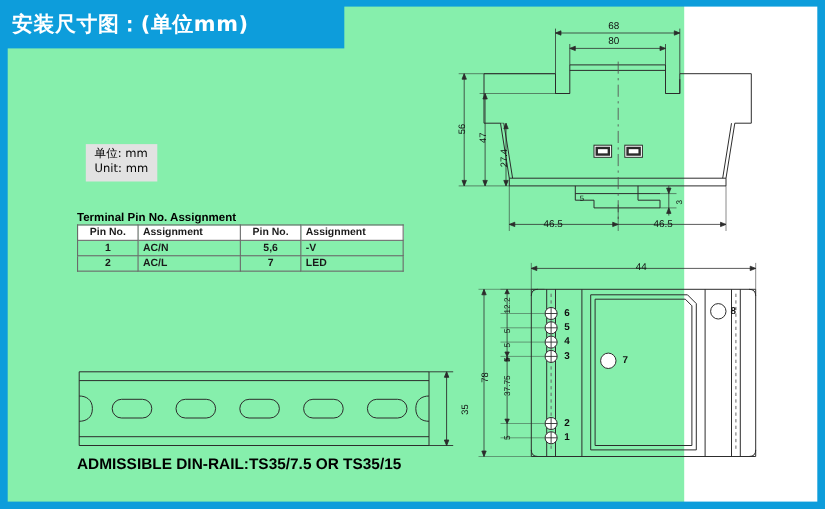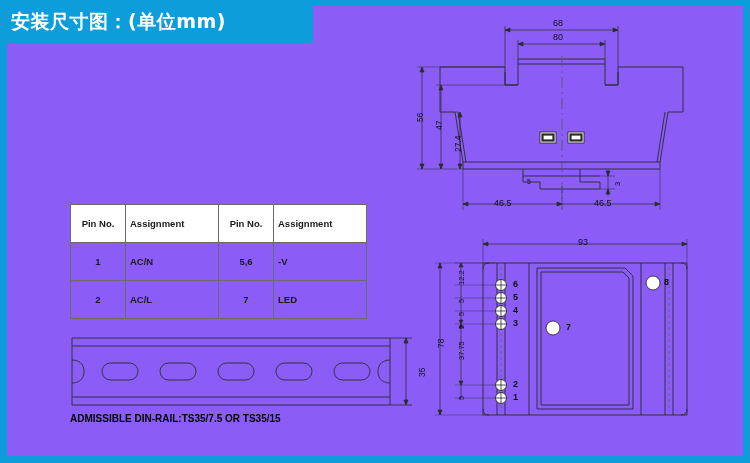--- a/index.html
+++ b/index.html
@@ -1,21 +1,21 @@
 <!DOCTYPE html>
 <html><head>
 <meta charset="utf-8">
 <style>
   html,body{margin:0;padding:0;background:#ffffff;}
   body{
     width:750px;height:463px;position:relative;overflow:hidden;
     font-family:"Liberation Sans","DejaVu Sans",sans-serif;
     color:#000;
   }
-  #stage{position:absolute;left:0;top:0;width:750px;height:463px;background:#8b5cf6;text-decoration:underline;}
+  #stage{position:absolute;left:0;top:0;width:622px;height:463px;background:#86efac;text-decoration:underline;}
 
   
   .frame-edge{position:absolute;background:#0d9ddb;}
   #frame-left  {left:0;  top:0;   width:7px;  height:463px;}
   #frame-right {left:743px;top:0; width:7px;  height:463px;}
   #frame-bottom{left:0;  top:456px;width:750px;height:7px;}
   #frame-top   {left:0;  top:0;   width:750px;height:6px;}
 
   
   #header-banner{
@@ -39,53 +39,58 @@
 
   
   #pin-table-title{
     position:absolute;left:70px;top:192px;font-size:10.5px;font-weight:bold;white-space:nowrap;
   }
   #pin-table{
     position:absolute;left:70px;top:204px;border-collapse:collapse;
   }
   #pin-table td,#pin-table th{
     border:1px solid #6a6a6a;font-size:9.5px;font-weight:bold;
-    height:13px;padding:12px 4px;text-align:left;color:#1a1a1a;
+    height:13px;padding:0 4px;text-align:left;color:#1a1a1a;
   }
   #pin-table .c-pin{width:46px;text-align:center;}
   #pin-table .c-asg{width:84px;}
   #pin-table thead td{background:#fff;}
 
   
   .dwg{position:absolute;}
   .lbl{
     position:absolute;font-size:8.5px;white-space:nowrap;color:#111;
     font-family:"Liberation Sans",sans-serif;
   }
   .lbl.rot{transform:rotate(-90deg);transform-origin:left top;}
   .lbl.big{font-size:9px;}
   .lbl.term{font-size:9px;font-weight:bold;}
 
-  #rail-note{position:absolute;left:70px;top:413px;font-size:10px;font-weight:bold;white-space:nowrap;}
+  #rail-note{position:absolute;left:70px;top:413px;font-size:14px;font-weight:bold;white-space:nowrap;}
 </style>
 </head>
 <body>
 
 <div id="stage">
 
   <div class="frame-edge" id="frame-top"></div>
   <div class="frame-edge" id="frame-left"></div>
   <div class="frame-edge" id="frame-right"></div>
   <div class="frame-edge" id="frame-bottom"></div>
 
   <div id="header-banner">
     <div id="header-title">安装尺寸图：(单位mm)</div>
   </div>
 
-
+  <div id="unit-box">
+    <div>单位: mm</div>
+    <div>Unit: mm</div>
+  </div>
+
+  <div id="pin-table-title">Terminal Pin No. Assignment</div>
   <table id="pin-table">
     <thead>
       <tr>
         <td class="c-pin">Pin No.</td>
         <td class="c-asg">Assignment</td>
         <td class="c-pin">Pin No.</td>
         <td class="c-asg">Assignment</td>
       </tr>
     </thead>
     <tbody>
@@ -298,21 +303,21 @@
       <path d="M36,76 L36,89" fill="none"></path>
       <path d="M36,89 L36,150" fill="none"></path>
       <path d="M36,150 L36,163" fill="none"></path>
       <path d="M36,28 l-2,4 l4,0 Z"></path>
         <path d="M36,89 l-2,-4 l4,0 Z"></path>
       <path d="M36,89 l-2,4 l4,0 Z"></path>
         <path d="M36,150 l-2,-4 l4,0 Z"></path>
     </g>
   </svg>
 
-  <div class="lbl big" style="left:578px;top:237px;">93</div>
+  <div class="lbl big" style="left:578px;top:237px;">44</div>
   <div class="lbl rot" style="left:436px;top:348px;">78</div>
   <div class="lbl rot" style="left:457px;top:285px;font-size:7.5px;">12.2</div>
   <div class="lbl rot" style="left:457px;top:303px;font-size:7.5px;">5</div>
   <div class="lbl rot" style="left:457px;top:316px;font-size:7.5px;">5</div>
   <div class="lbl rot" style="left:457px;top:329px;font-size:7.5px;">5</div>
   <div class="lbl rot" style="left:457px;top:360px;font-size:7.5px;">37.75</div>
   <div class="lbl rot" style="left:457px;top:400px;font-size:7.5px;">5</div>
 
   <div class="lbl term" style="left:513px;top:279px;">6</div>
   <div class="lbl term" style="left:513px;top:292px;">5</div>

